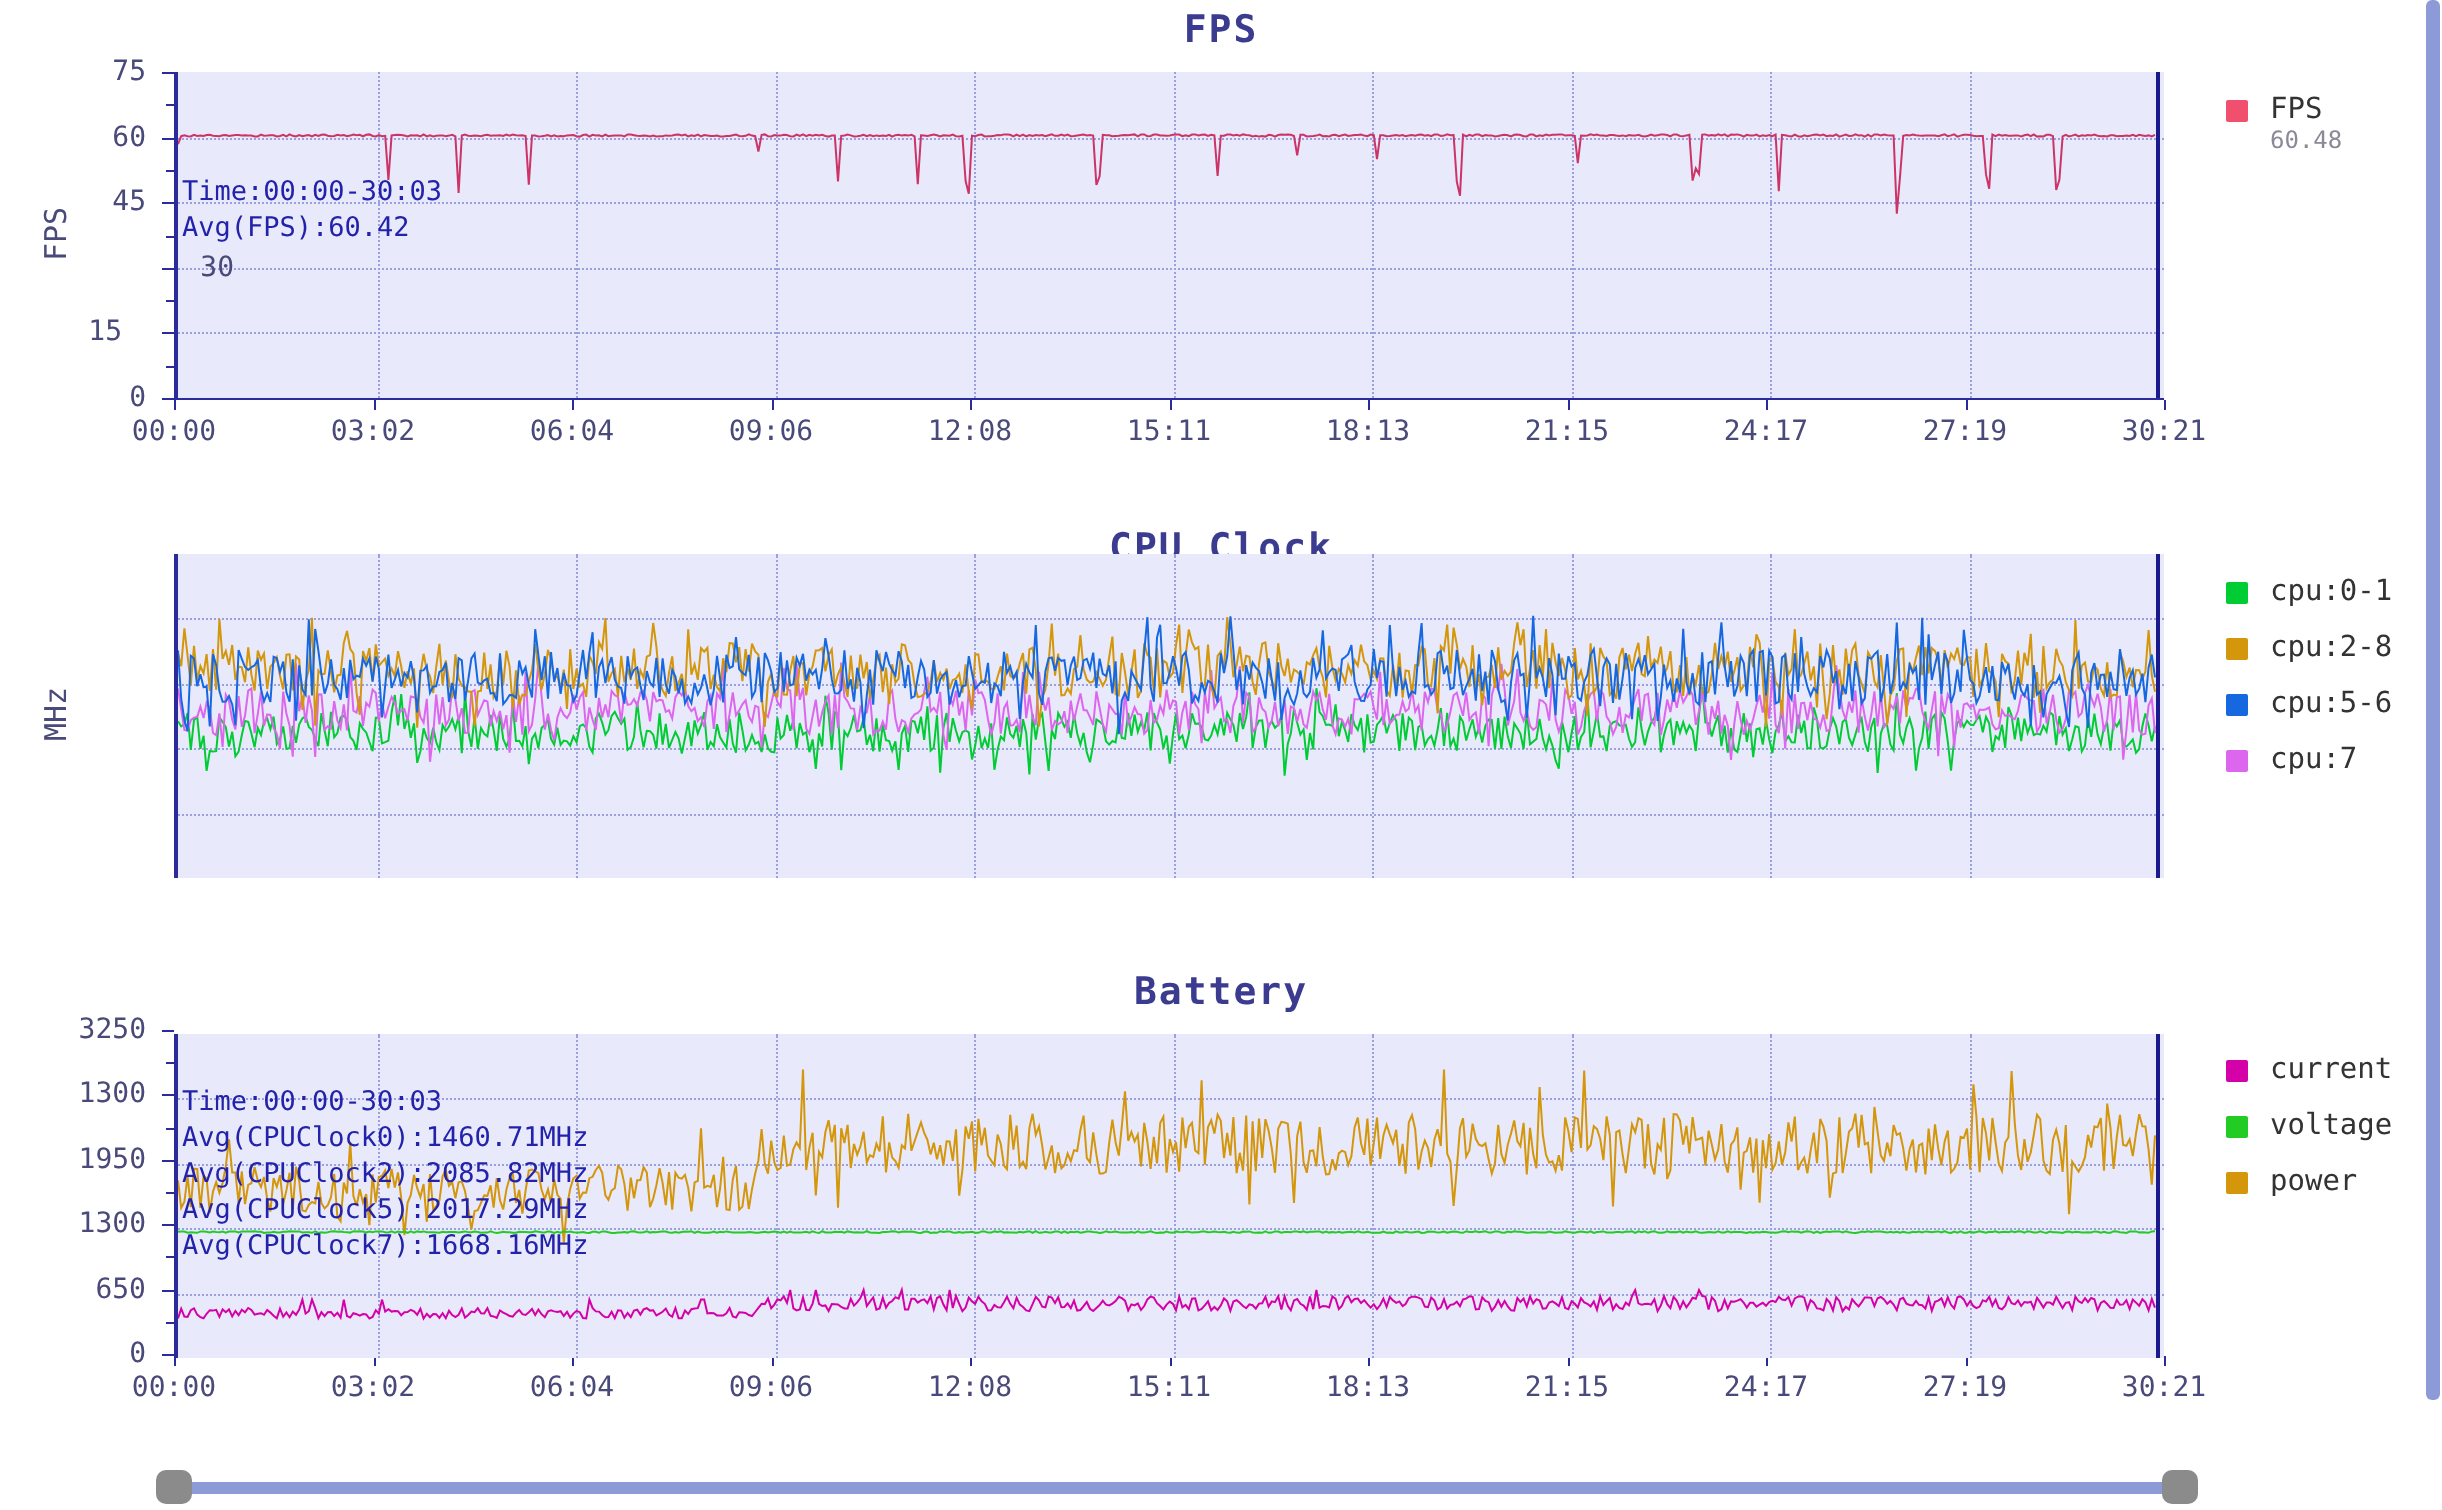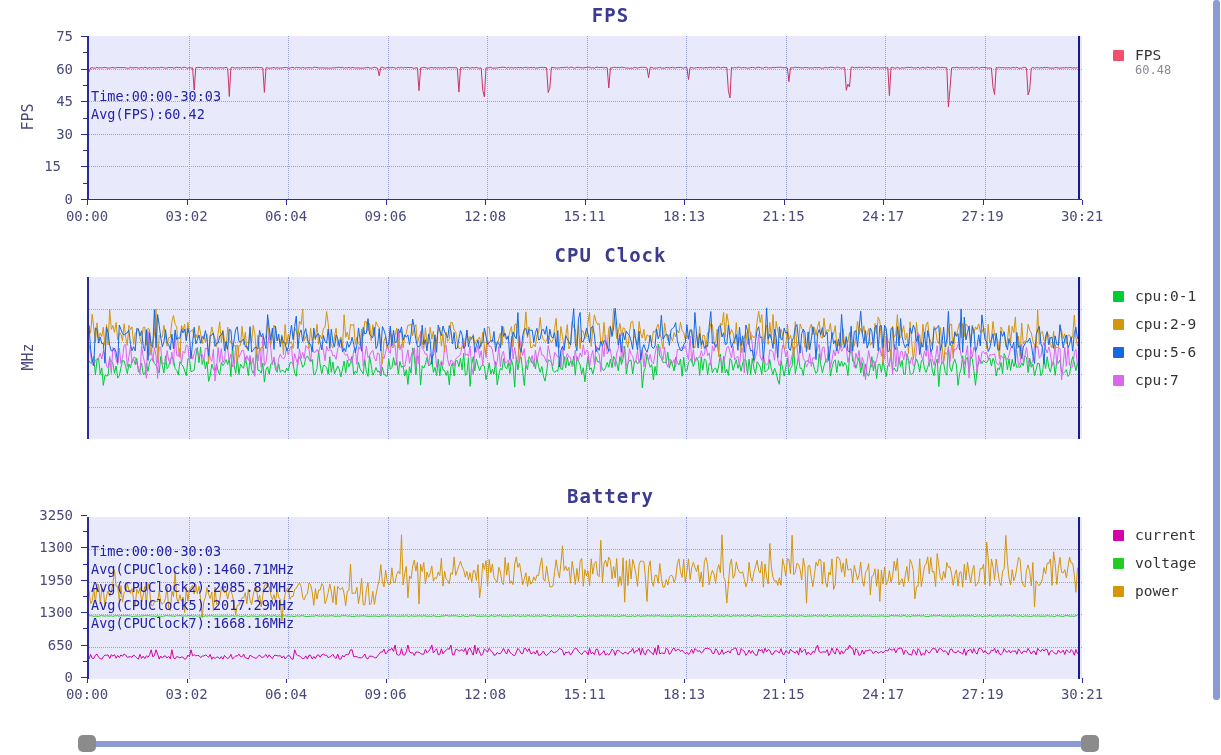--- a/index.html
+++ b/index.html
@@ -208,21 +208,21 @@
             <path d="M0.0 36.1L1.6 32.1L3.2 31.7L4.8 32.1L6.4 32.2L8.0 31.4L9.6 32.0L11.2 31.7L12.8 32.0L14.3 31.5L15.9 31.4L17.5 31.9L19.1 32.0L20.7 32.1L22.3 31.6L23.9 31.5L25.5 32.0L27.1 31.7L28.7 31.5L30.3 31.5L31.9 31.7L33.5 31.6L35.1 31.7L36.7 31.8L38.3 32.2L39.9 32.2L41.5 31.3L43.0 31.9L44.6 31.8L46.2 31.6L47.8 31.6L49.4 32.2L51.0 32.0L52.6 31.4L54.2 32.2L55.8 31.2L57.4 31.9L59.0 32.2L60.6 31.5L62.2 32.1L63.8 31.8L65.4 31.5L67.0 32.2L68.6 31.4L70.2 32.0L71.7 31.4L73.3 31.3L74.9 31.9L76.5 32.1L78.1 32.0L79.7 31.4L81.3 31.7L82.9 31.5L84.5 32.1L86.1 31.8L87.7 31.3L89.3 31.6L90.9 31.4L92.5 32.2L94.1 31.4L95.7 31.2L97.3 32.0L98.9 32.2L100.4 31.5L102.0 32.1L103.6 31.9L105.2 54.0L106.8 31.7L108.4 31.5L110.0 31.4L111.6 31.5L113.2 31.8L114.8 32.2L116.4 31.6L118.0 31.7L119.6 31.6L121.2 32.2L122.8 31.2L124.4 32.2L126.0 31.7L127.6 32.2L129.1 31.9L130.7 31.8L132.3 31.7L133.9 32.1L135.5 31.8L137.1 31.4L138.7 32.2L140.3 60.5L141.9 31.8L143.5 31.3L145.1 31.9L146.7 32.0L148.3 31.7L149.9 31.9L151.5 32.1L153.1 31.6L154.7 31.4L156.3 31.9L157.8 31.7L159.4 31.7L161.0 31.6L162.6 32.0L164.2 31.3L165.8 31.8L167.4 31.3L169.0 31.6L170.6 31.7L172.2 31.6L173.8 32.0L175.4 56.3L177.0 31.8L178.6 31.8L180.2 32.2L181.8 32.1L183.4 31.9L185.0 31.5L186.5 32.2L188.1 31.6L189.7 32.2L191.3 32.0L192.9 32.1L194.5 31.7L196.1 31.6L197.7 31.5L199.3 32.1L200.9 32.3L202.5 31.5L204.1 31.3L205.7 32.3L207.3 31.4L208.9 31.7L210.5 31.6L212.1 32.2L213.7 31.3L215.2 32.1L216.8 31.9L218.4 31.7L220.0 31.8L221.6 31.7L223.2 32.2L224.8 31.2L226.4 31.3L228.0 31.6L229.6 31.9L231.2 32.0L232.8 31.8L234.4 31.9L236.0 32.2L237.6 31.8L239.2 32.2L240.8 32.1L242.3 32.1L243.9 31.7L245.5 31.9L247.1 31.7L248.7 31.4L250.3 31.3L251.9 31.7L253.5 31.3L255.1 32.2L256.7 31.7L258.3 32.0L259.9 31.3L261.5 32.2L263.1 31.5L264.7 31.7L266.3 32.0L267.9 32.0L269.5 31.8L271.0 32.2L272.6 32.2L274.2 32.0L275.8 32.0L277.4 31.6L279.0 31.3L280.6 32.0L282.2 32.1L283.8 31.9L285.4 31.2L287.0 31.8L288.6 32.1L290.2 39.8L291.8 31.4L293.4 31.2L295.0 32.1L296.6 32.2L298.2 31.5L299.7 31.7L301.3 31.8L302.9 31.4L304.5 31.5L306.1 32.1L307.7 32.2L309.3 31.3L310.9 32.0L312.5 31.2L314.1 32.1L315.7 31.4L317.3 31.8L318.9 31.4L320.5 31.7L322.1 31.4L323.7 32.0L325.3 32.3L326.9 31.8L328.4 31.8L330.0 54.7L331.6 31.9L333.2 31.7L334.8 31.3L336.4 31.7L338.0 32.2L339.6 32.1L341.2 31.9L342.8 31.4L344.4 32.1L346.0 31.5L347.6 32.1L349.2 31.7L350.8 32.0L352.4 31.8L354.0 32.0L355.6 31.4L357.1 32.3L358.7 31.6L360.3 31.4L361.9 31.8L363.5 31.5L365.1 31.8L366.7 31.4L368.3 32.2L369.9 56.1L371.5 31.6L373.1 31.7L374.7 32.0L376.3 31.6L377.9 31.3L379.5 31.6L381.1 32.2L382.7 31.6L384.3 31.7L385.8 31.9L387.4 31.3L389.0 32.1L390.6 32.2L392.2 31.9L393.8 54.5L395.4 60.9L397.0 31.8L398.6 32.1L400.2 31.5L401.8 31.3L403.4 32.2L405.0 32.1L406.6 32.1L408.2 31.9L409.8 31.5L411.4 31.6L413.0 31.2L414.5 31.3L416.1 31.4L417.7 32.2L419.3 31.3L420.9 32.1L422.5 31.3L424.1 32.2L425.7 31.5L427.3 32.0L428.9 31.5L430.5 31.7L432.1 31.5L433.7 32.1L435.3 31.6L436.9 31.2L438.5 31.9L440.1 31.9L441.7 31.3L443.2 31.9L444.8 31.3L446.4 32.1L448.0 32.0L449.6 31.7L451.2 31.5L452.8 31.3L454.4 31.7L456.0 31.5L457.6 31.8L459.2 56.5L460.8 52.2L462.4 31.4L464.0 31.6L465.6 31.6L467.2 32.1L468.8 32.0L470.4 31.9L471.9 31.6L473.5 31.5L475.1 31.6L476.7 31.4L478.3 31.2L479.9 32.2L481.5 31.2L483.1 31.2L484.7 32.1L486.3 32.0L487.9 31.3L489.5 31.3L491.1 31.7L492.7 31.7L494.3 31.9L495.9 31.7L497.5 31.4L499.0 31.2L500.6 31.3L502.2 32.1L503.8 31.6L505.4 32.1L507.0 31.3L508.6 31.2L510.2 31.7L511.8 31.4L513.4 31.3L515.0 32.0L516.6 31.4L518.2 31.7L519.8 52.0L521.4 31.9L523.0 31.9L524.6 31.3L526.2 31.3L527.7 31.7L529.3 31.4L530.9 31.8L532.5 31.2L534.1 31.5L535.7 31.6L537.3 32.2L538.9 31.9L540.5 32.3L542.1 32.0L543.7 32.3L545.3 31.4L546.9 31.6L548.5 32.3L550.1 31.5L551.7 31.3L553.3 31.4L554.9 31.3L556.4 31.4L558.0 32.0L559.6 41.7L561.2 31.4L562.8 31.4L564.4 32.2L566.0 32.1L567.6 32.0L569.2 31.8L570.8 31.3L572.4 32.1L574.0 32.0L575.6 32.2L577.2 31.5L578.8 31.4L580.4 32.1L582.0 31.6L583.6 31.3L585.1 32.0L586.7 31.8L588.3 31.5L589.9 31.5L591.5 31.3L593.1 31.8L594.7 32.1L596.3 31.3L597.9 31.6L599.5 43.5L601.1 31.6L602.7 31.6L604.3 32.1L605.9 32.0L607.5 31.7L609.1 31.5L610.7 31.9L612.3 31.5L613.8 32.1L615.4 31.8L617.0 31.5L618.6 31.9L620.2 31.4L621.8 31.3L623.4 31.9L625.0 31.5L626.6 32.1L628.2 31.3L629.8 31.2L631.4 32.0L633.0 31.8L634.6 31.2L636.2 31.6L637.8 31.5L639.4 54.8L641.0 61.9L642.5 31.3L644.1 32.2L645.7 31.4L647.3 32.0L648.9 31.2L650.5 31.3L652.1 32.1L653.7 31.5L655.3 31.7L656.9 31.7L658.5 32.2L660.1 32.0L661.7 31.6L663.3 31.4L664.9 31.6L666.5 32.2L668.1 31.4L669.7 31.3L671.2 31.5L672.8 32.1L674.4 32.2L676.0 31.2L677.6 31.3L679.2 32.2L680.8 31.6L682.4 32.0L684.0 31.3L685.6 31.7L687.2 31.4L688.8 31.4L690.4 31.3L692.0 31.2L693.6 31.7L695.2 31.6L696.8 31.6L698.4 31.9L699.9 45.6L701.5 31.8L703.1 31.9L704.7 31.7L706.3 31.2L707.9 31.6L709.5 31.3L711.1 31.8L712.7 31.7L714.3 32.0L715.9 31.5L717.5 31.5L719.1 31.8L720.7 32.0L722.3 31.7L723.9 32.1L725.5 31.5L727.0 31.7L728.6 31.8L730.2 31.4L731.8 32.0L733.4 32.2L735.0 31.9L736.6 31.3L738.2 31.9L739.8 31.6L741.4 31.3L743.0 31.3L744.6 31.5L746.2 32.2L747.8 31.2L749.4 31.3L751.0 32.0L752.6 32.1L754.2 31.7L755.7 31.4L757.3 54.3L758.9 48.2L760.5 51.0L762.1 31.3L763.7 31.2L765.3 31.8L766.9 31.5L768.5 31.8L770.1 31.2L771.7 31.7L773.3 31.2L774.9 32.2L776.5 31.3L778.1 31.4L779.7 31.2L781.3 31.6L782.9 32.3L784.4 31.4L786.0 31.7L787.6 31.8L789.2 31.3L790.8 32.2L792.4 31.6L794.0 32.0L795.6 31.5L797.2 32.1L798.8 31.3L800.4 59.6L802.0 31.4L803.6 31.6L805.2 32.0L806.8 32.2L808.4 31.3L810.0 32.1L811.6 32.3L813.1 31.6L814.7 32.1L816.3 31.8L817.9 31.4L819.5 31.3L821.1 31.7L822.7 31.3L824.3 32.1L825.9 31.8L827.5 32.0L829.1 31.2L830.7 32.3L832.3 31.8L833.9 31.3L835.5 32.0L837.1 31.9L838.7 31.2L840.3 31.7L841.8 31.6L843.4 32.3L845.0 31.3L846.6 32.3L848.2 31.2L849.8 31.3L851.4 31.7L853.0 31.3L854.6 31.6L856.2 31.7L857.8 31.7L859.4 70.8L861.0 52.5L862.6 31.9L864.2 31.5L865.8 31.7L867.4 31.3L869.0 31.6L870.5 31.8L872.1 31.9L873.7 31.7L875.3 31.8L876.9 31.7L878.5 31.8L880.1 32.1L881.7 31.6L883.3 31.2L884.9 32.1L886.5 31.7L888.1 31.2L889.7 32.3L891.3 31.8L892.9 31.4L894.5 31.4L896.1 31.5L897.7 31.9L899.2 32.1L900.8 32.0L902.4 32.0L904.0 51.2L905.6 58.4L907.2 31.3L908.8 32.1L910.4 31.3L912.0 31.9L913.6 31.5L915.2 31.9L916.8 31.9L918.4 31.8L920.0 31.7L921.6 32.2L923.2 31.6L924.8 31.3L926.4 32.1L927.9 31.2L929.5 32.3L931.1 32.1L932.7 32.2L934.3 31.4L935.9 31.4L937.5 32.1L939.1 59.0L940.7 53.9L942.3 32.2L943.9 31.4L945.5 32.2L947.1 31.8L948.7 31.3L950.3 32.2L951.9 31.6L953.5 31.9L955.0 31.5L956.6 31.7L958.2 31.3L959.8 31.9L961.4 32.1L963.0 32.0L964.6 32.2L966.2 31.6L967.8 31.6L969.4 32.1L971.0 32.0L972.6 32.0L974.2 31.7L975.8 32.0L977.4 31.4L979.0 32.1L980.6 31.4L982.2 31.7L983.7 32.0L985.3 31.7L986.9 32.2L988.5 31.4" fill="none" stroke="#cc3366" stroke-width="1"></path>
           </svg>
         </div>
     </div>
   <div class="ytick-label" style="right: 1148px; top: 29px; width: 60px;">75</div>
       <div class="ytick-mark" style="left: 81px; top: 36px;"></div>
       <div class="ytick-label" style="right: 1148px; top: 61.6px; width: 60px;">60</div>
       <div class="ytick-mark" style="left: 81px; top: 68.6px;"></div>
       <div class="ytick-label" style="right: 1148px; top: 94.2px; width: 60px;">45</div>
       <div class="ytick-mark" style="left: 81px; top: 101.2px;"></div>
-      <div class="ytick-label" style="right: 1148px; top: 126.8px; width: 60px;">30</div>
+      <div class="ytick-label" style="right: 1104px; top: 126.8px; width: 60px;">30</div>
       <div class="ytick-mark" style="left: 81px; top: 133.8px;"></div>
       <div class="ytick-label" style="right: 1160px; top: 159.4px; width: 60px;">15</div>
       <div class="ytick-mark" style="left: 81px; top: 166.4px;"></div>
       <div class="ytick-label" style="right: 1148px; top: 192px; width: 60px;">0</div>
       <div class="ytick-mark" style="left: 81px; top: 199px;"></div>
       <div class="ytick-mark minor" style="left: 83px; top: 52.3px;"></div>
       <div class="ytick-mark minor" style="left: 83px; top: 84.9px;"></div>
       <div class="ytick-mark minor" style="left: 83px; top: 117.5px;"></div>
       <div class="ytick-mark minor" style="left: 83px; top: 150.1px;"></div>
       <div class="ytick-mark minor" style="left: 83px; top: 182.7px;"></div>
@@ -247,21 +247,21 @@
       <div class="xtick-label" style="left: 942.5px; top: 209px; width: 80px;">27:19</div>
       <div class="xtick-mark" style="left: 982.5px; top: 200px;"></div>
       <div class="xtick-label" style="left: 1042px; top: 209px; width: 80px;">30:21</div>
       <div class="xtick-mark" style="left: 1082px; top: 200px;"></div>
       <div class="axis-line-bottom" style="left: 85px; top: 199px; width: 997px;"></div>
       <div class="annot" style="left: 91px; top: 87px;">Time:00:00-30:03
 Avg(FPS):60.42</div>
     </div>
 
   <div class="panel" style="top:238px;height:240px;">
-    <div class="chart-title" style="top:6px;">CPU Clock</div>
+    <div class="chart-title" style="top:25px;">CPU Clock</div>
     <div class="axis-name" style="left:-2px;top:110px;width:60px;text-align:center;">MHz</div>
     <div class="plot-wrap" style="left:87px;top:39px;width:995px;height:162px;">
       <div class="plot" id="cpu-plot" style="left:0;top:0;width:995px;height:162px;">
           <div class="gridh" style="top: 32.4px;"></div>
           <div class="gridh" style="top: 64.8px;"></div>
           <div class="gridh" style="top: 97.2px;"></div>
           <div class="gridh" style="top: 129.6px;"></div>
           <div class="gridv" style="left: 99.5px;"></div>
           <div class="gridv" style="left: 199px;"></div>
           <div class="gridv" style="left: 298.5px;"></div>
@@ -362,21 +362,21 @@
     <div class="legend-value">60.48</div>
   </div>
 
   <div class="legend" style="left:1113px;top:282px;">
     <div class="legend-row">
       <span class="legend-swatch" style="background:#00cc33;"></span>
       <span class="legend-label">cpu:0-1</span>
     </div>
     <div class="legend-row">
       <span class="legend-swatch" style="background:#d4960a;"></span>
-      <span class="legend-label">cpu:2-9</span>
+      <span class="legend-label">cpu:2-8</span>
     </div>
     <div class="legend-row">
       <span class="legend-swatch" style="background:#1568e0;"></span>
       <span class="legend-label">cpu:5-6</span>
     </div>
     <div class="legend-row">
       <span class="legend-swatch" style="background:#dd66ee;"></span>
       <span class="legend-label">cpu:7</span>
     </div>
   </div>

